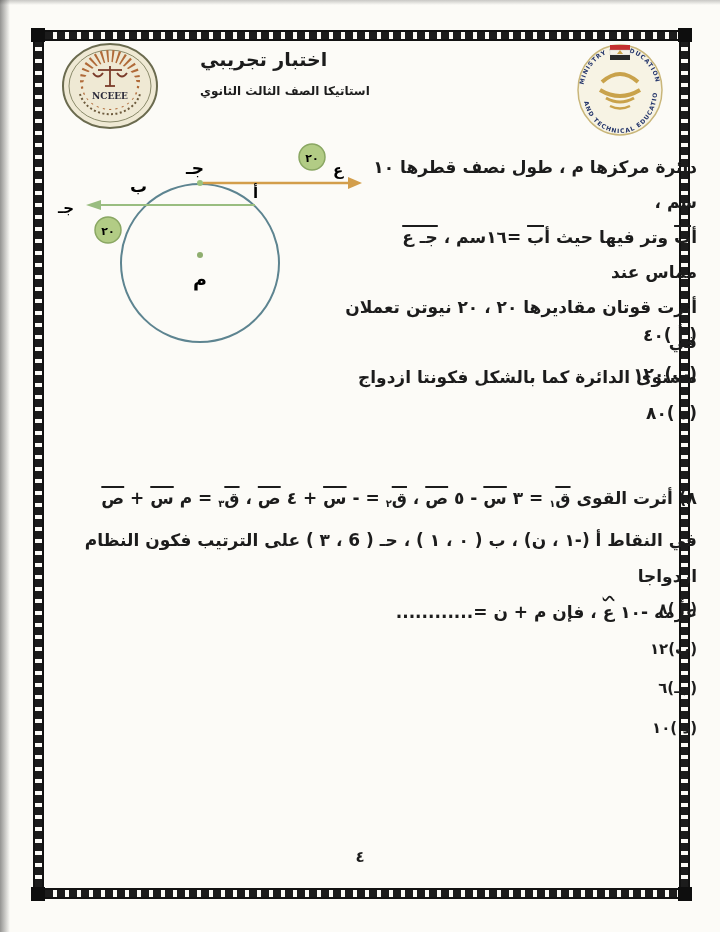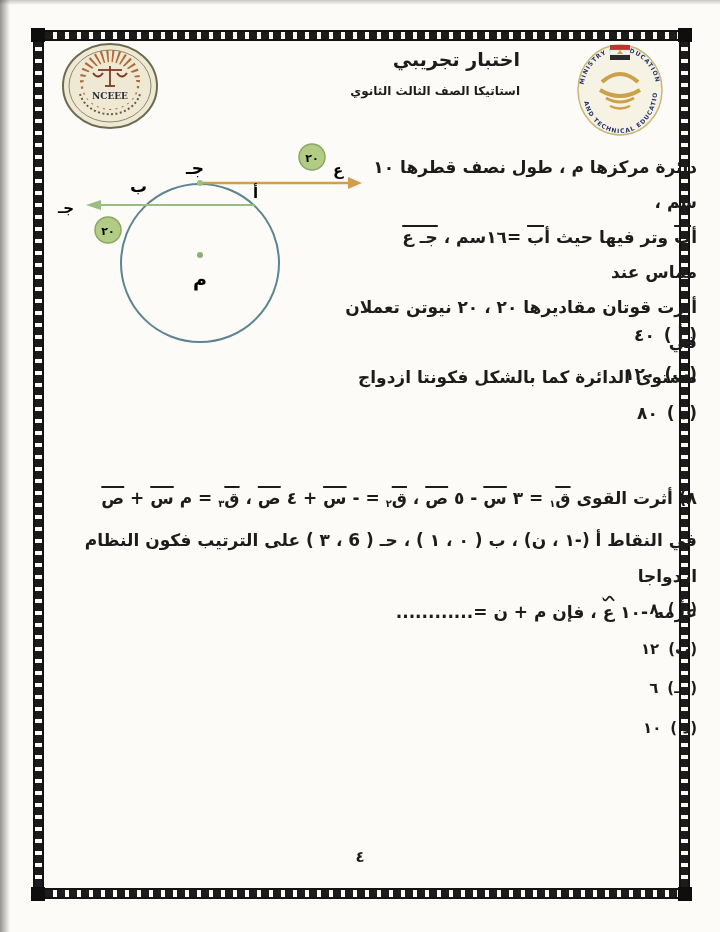--- a/index.html
+++ b/index.html
@@ -25,31 +25,31 @@
       repeating-linear-gradient(0deg,#1c1c1c 0 8px,rgba(0,0,0,0) 8px 12px);}
   .b-left{left:0;} .b-right{right:0;}
   .corner{position:absolute;width:14px;height:14px;background:#0e0e0e;}
   .c-tl{left:-2px;top:-2px;} .c-tr{right:-2px;top:-2px;}
   .c-bl{left:-2px;bottom:-2px;} .c-br{right:-2px;bottom:-2px;}
 
   .logo{position:absolute;}
   .nceee{left:60px;top:42px;}
   .ministry{left:566px;top:38px;}
 
-  .title-block{position:absolute;left:200px;top:48px;width:320px;text-align:right;direction:rtl;}
+  .title-block{position:absolute;left:200px;top:48px;width:320px;text-align:left;direction:rtl;}
   .title-l1{font-size:19px;font-weight:bold;}
   .title-l2{font-size:12px;font-weight:bold;margin-top:14px;}
 
   .rtl{direction:rtl;text-align:right;}
   .q-head{position:absolute;right:23px;top:117px;font-size:17px;font-weight:600;}
   .q7-body{position:absolute;right:23px;top:150px;width:352px;font-size:17px;font-weight:600;line-height:35px;}
   .q7-opts{position:absolute;right:23px;top:316px;font-size:17px;font-weight:600;line-height:39px;}
   .q8-block{position:absolute;right:23px;left:34px;top:480px;font-size:17px;font-weight:600;line-height:36px;}
   .q8-opts{position:absolute;right:23px;top:590px;font-size:15px;font-weight:600;line-height:39.5px;}
-  .opt-val{margin-right:9px;}
+  .opt-val{}
   .ov{text-decoration-line:overline;text-decoration-thickness:1.5px;}
   .ovw{text-decoration-line:overline;text-decoration-style:wavy;}
   sub{font-size:10px;vertical-align:-3px;}
   .fig{position:absolute;left:50px;top:140px;}
   .pageno{position:absolute;left:0;right:0;top:848px;text-align:center;font-size:15px;font-weight:600;}
 </style>
 </head>
 <body>
 
 <div class="page">

